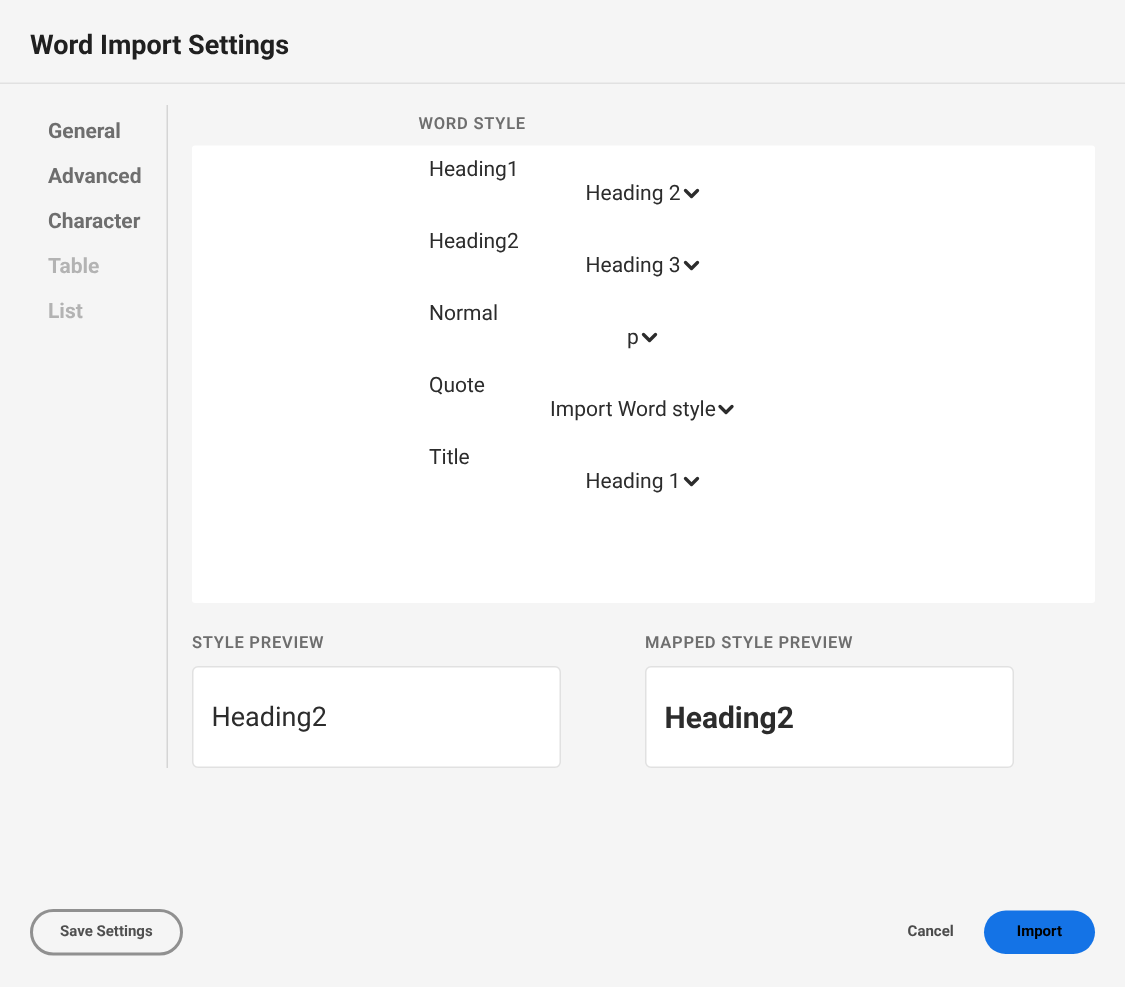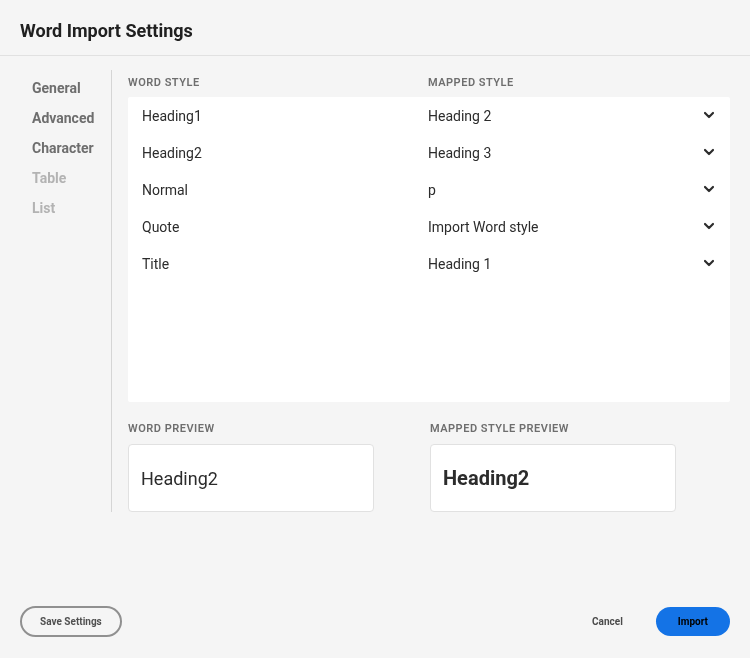--- a/index.html
+++ b/index.html
@@ -75,29 +75,31 @@
       background: #fff;
       height: 305px;
       overflow-y: auto;
       border-radius: 2px;
     }
     .mapping-row {
       display: flex;
       align-items: center;
       min-height: 37px;
       padding: 8px 14px;
+      flex-direction: column;
     }
     .word-style {
       width: 286px;
       font-size: 14px;
       color: #2c2c2c;
     }
     .mapped-style {
       flex: 1;
       display: flex;
+      align-items: center;
       justify-content: space-between;
       font-size: 14px;
       color: #2c2c2c;
       cursor: pointer;
     }
     .chevron {
       width: 14px;
       height: 14px;
       display: inline-flex;
       align-items: center;
@@ -169,21 +171,21 @@
       border-radius: 18px;
     }
     .btn-save {
       border: 2px solid #909090;
       color: #505050;
       background: transparent;
     }
     .footer-right {
       display: flex;
       align-items: center;
-      gap: 19px;
+      gap: 6px;
     }
     .btn-cancel {
       color: #4b4b4b;
       padding: 8px 14px;
     }
     .btn-import {
       background: #1473e6;
       color: #000000;
       padding: 9px 22px;
     }
@@ -199,21 +201,20 @@
       <div class="sidebar-item">General</div>
       <div class="sidebar-item">Advanced</div>
       <div class="sidebar-item">Character</div>
       <div class="sidebar-item disabled">Table</div>
       <div class="sidebar-item disabled">List</div>
     </nav>
 
   <div class="main-panel">
     <div class="column-headers">
       <div class="col-word">WORD STYLE</div>
-      <div class="col-mapped">MAPPED STYLE</div>
     </div>
 
     <div class="mapping-table" id="mapping-table">
         <div class="mapping-row">
           <div class="word-style">Heading1</div>
           <div class="mapped-style">
             <span>Heading 2</span>
             <span class="chevron">
               <svg viewBox="0 0 12 12" width="12" height="12" fill="none" stroke="currentColor" stroke-width="2.2" stroke-linecap="round" stroke-linejoin="round">
                 <polyline points="2,4 6,8 10,4"></polyline>
@@ -262,21 +263,21 @@
               <svg viewBox="0 0 12 12" width="12" height="12" fill="none" stroke="currentColor" stroke-width="2.2" stroke-linecap="round" stroke-linejoin="round">
                 <polyline points="2,4 6,8 10,4"></polyline>
               </svg>
             </span>
           </div>
         </div>
       </div>
 
     <div class="previews">
       <div class="preview-block">
-        <div class="preview-label">WORD PREVIEW</div>
+        <div class="preview-label">STYLE PREVIEW</div>
         <div class="preview-box word-preview-box">
           <span class="word-preview-text">Heading2</span>
         </div>
       </div>
       <div class="preview-block right">
         <div class="preview-label">MAPPED STYLE PREVIEW</div>
         <div class="preview-box mapped-preview-box">
           <span class="mapped-preview-text">Heading2</span>
         </div>
       </div>

